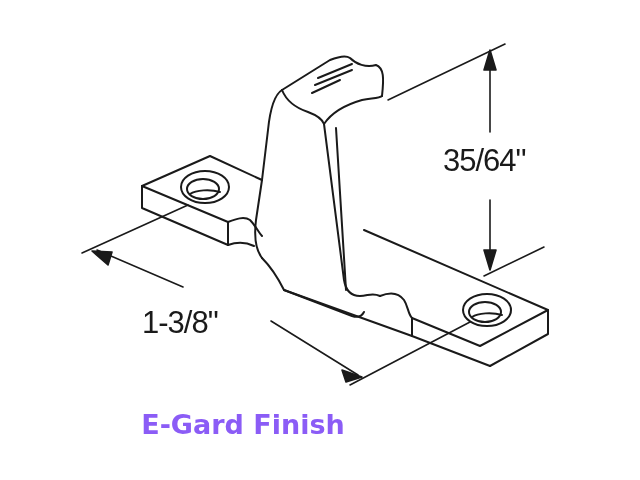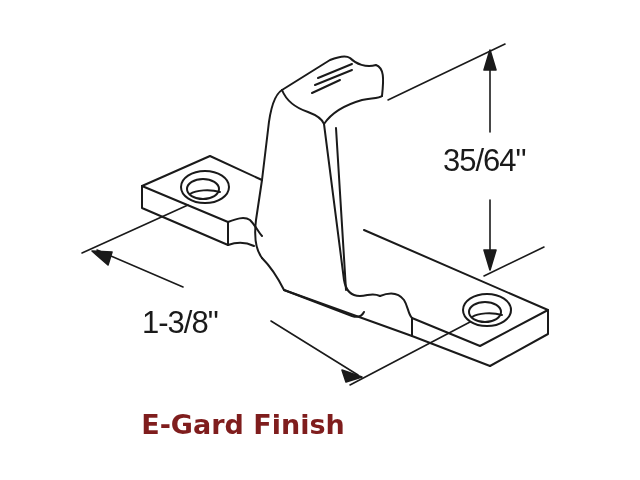--- a/index.html
+++ b/index.html
@@ -17,21 +17,21 @@
     .dim-height { left:443px; top:143px; }
     .dim-length { left:142px; top:305px; }
     .caption {
       position:absolute;
       left:0; width:524px;
       top:409px;
       text-align:center;
       font-family:"DejaVu Sans", sans-serif;
       font-weight:bold;
       font-size:27px;
-      color:#7f1d1d;
+      color:#8b5cf6;
     }
     .caption span { position:relative; left:-19px; }
   </style>
 </head>
 <body>
 
 <svg class="drawing" viewBox="0 0 640 480" xmlns="http://www.w3.org/2000/svg">
   <g fill="none" stroke="#1a1a1a" stroke-width="2" stroke-linejoin="round" stroke-linecap="round">
 
     <g>

